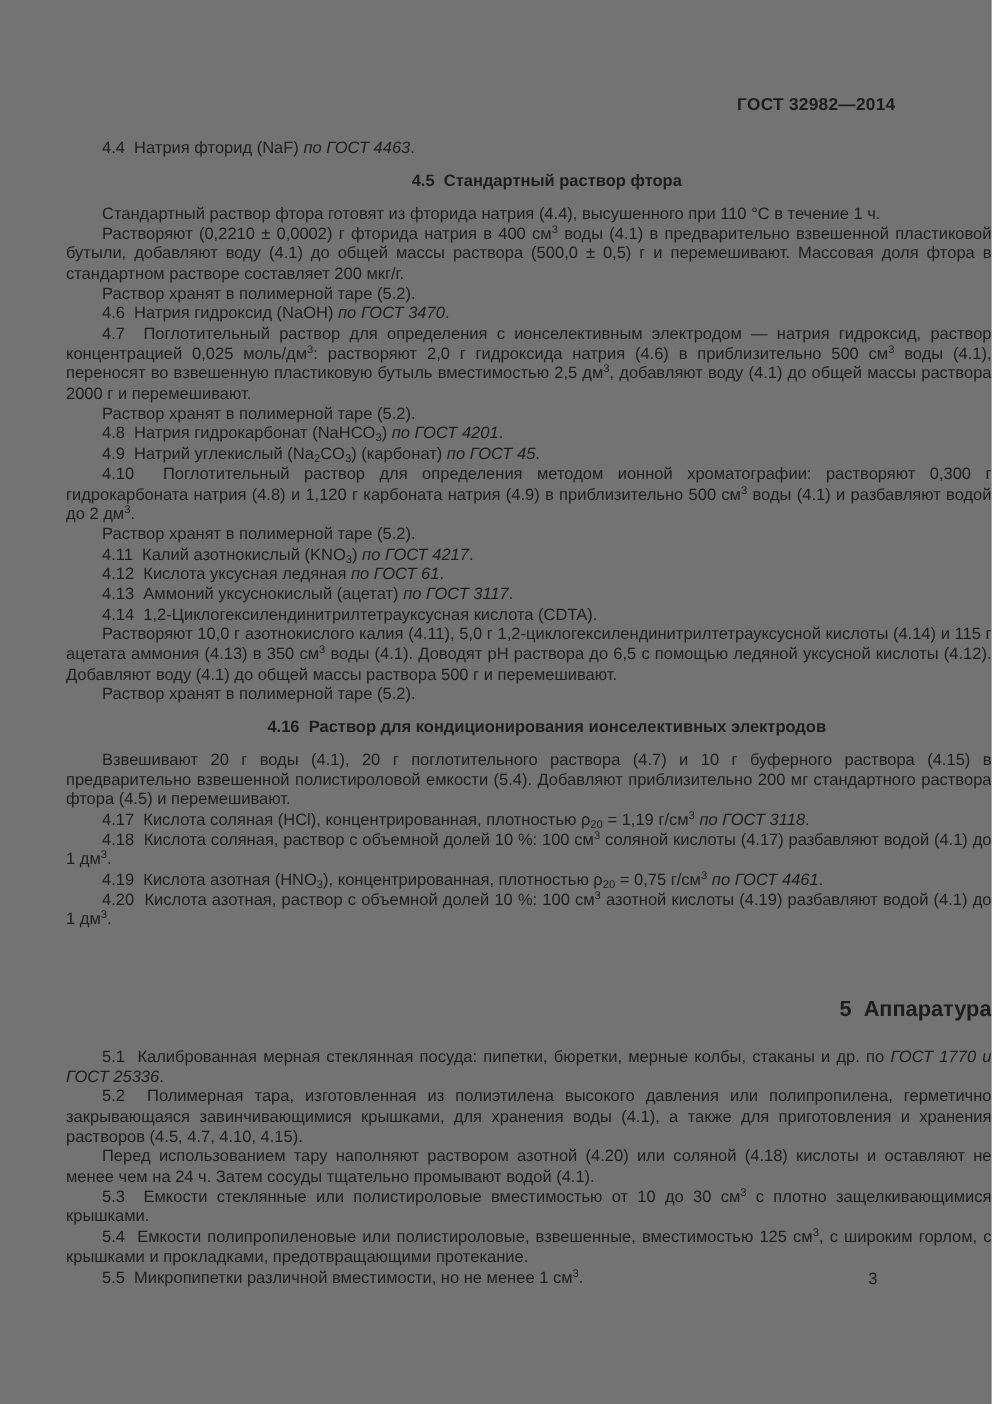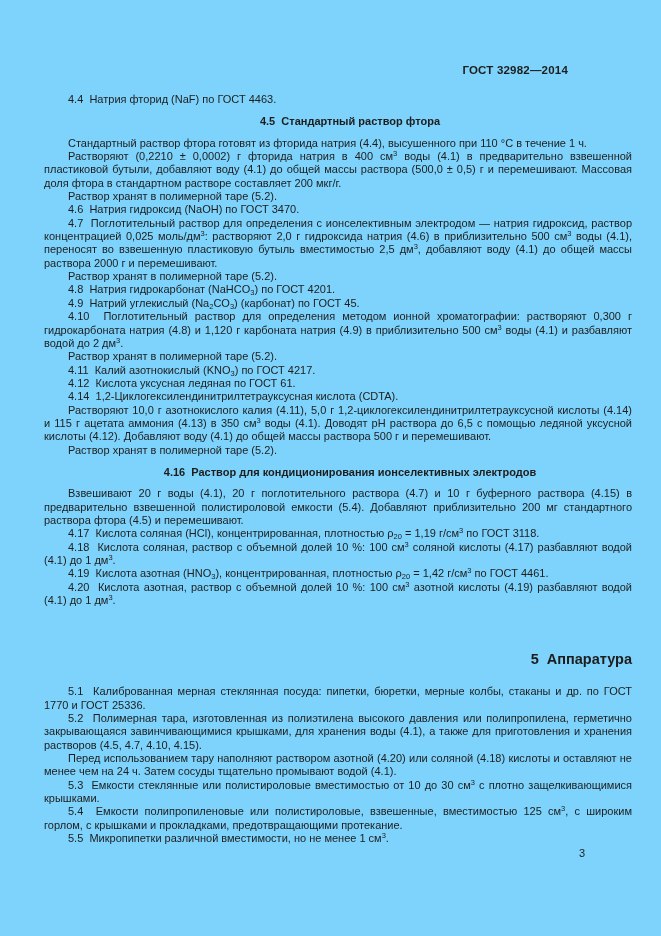--- a/index.html
+++ b/index.html
@@ -5,23 +5,23 @@
   html, body { margin: 0; padding: 0; }
   body {
     width: 661px; height: 936px;
     background: #ffffff;
     font-family: "Liberation Sans", "DejaVu Sans", sans-serif;
   }
   .page {
     position: relative;
     width: 661px; height: 936px;
     box-sizing: border-box;
-    padding: 64px 29px 0 44px;
+    padding: 64px 0 0 44px;
     overflow: hidden;
-    background: #7dd3fc;
+    background: #737373;
     color: #1d1d1d;
   }
   .header {
     font-weight: 700;
     font-size: 11.5px;
     text-align: right;
     margin: 0 64px 17px 0;
     letter-spacing: 0.2px;
   }
   .doc p {
@@ -36,21 +36,21 @@
     margin: 9px 0 8px 0;
     text-align: center;
   }
   .doc p.section {
     font-weight: 700;
     font-size: 14.5px;
     line-height: 17px;
     margin: 44px 0 17px 0;
     text-align: right;
   }
-  .it { }
+  .it { font-style: italic; }
   sup { font-size: 7.5px; line-height: 0; vertical-align: 4px; }
   sub { font-size: 7.5px; line-height: 0; vertical-align: -2px; }
   .page-number {
     position: absolute;
     top: 847px;
     right: 76px;
     font-size: 11px;
   }
 </style>
 </head>
@@ -66,28 +66,29 @@
       <p class="body"><span>Раствор хранят в полимерной таре (5.2).</span></p>
       <p class="body"><span>4.6&nbsp; Натрия гидроксид (NaOH) </span><span class="it">по ГОСТ 3470</span><span>.</span></p>
       <p class="body"><span>4.7&nbsp; Поглотительный раствор для определения с ионселективным электродом — натрия гидроксид, раствор концентрацией 0,025 моль/дм</span><sup>3</sup><span>: растворяют 2,0 г гидроксида натрия (4.6) в приблизительно 500 см</span><sup>3</sup><span> воды (4.1), переносят во взвешенную пластиковую бутыль вместимостью 2,5 дм</span><sup>3</sup><span>, добавляют воду (4.1) до общей массы раствора 2000 г и перемешивают.</span></p>
       <p class="body"><span>Раствор хранят в полимерной таре (5.2).</span></p>
       <p class="body"><span>4.8&nbsp; Натрия гидрокарбонат (NaHCO</span><sub>3</sub><span>) </span><span class="it">по ГОСТ 4201</span><span>.</span></p>
       <p class="body"><span>4.9&nbsp; Натрий углекислый (Na</span><sub>2</sub><span>CO</span><sub>3</sub><span>) (карбонат) </span><span class="it">по ГОСТ 45</span><span>.</span></p>
       <p class="body"><span>4.10&nbsp; Поглотительный раствор для определения методом ионной хроматографии: растворяют 0,300 г гидрокарбоната натрия (4.8) и 1,120 г карбоната натрия (4.9) в приблизительно 500 см</span><sup>3</sup><span> воды (4.1) и разбавляют водой до 2 дм</span><sup>3</sup><span>.</span></p>
       <p class="body"><span>Раствор хранят в полимерной таре (5.2).</span></p>
       <p class="body"><span>4.11&nbsp; Калий азотнокислый (KNO</span><sub>3</sub><span>) </span><span class="it">по ГОСТ 4217</span><span>.</span></p>
       <p class="body"><span>4.12&nbsp; Кислота уксусная ледяная </span><span class="it">по ГОСТ 61</span><span>.</span></p>
+      <p class="body"><span>4.13&nbsp; Аммоний уксуснокислый (ацетат) </span><span class="it">по ГОСТ 3117</span><span>.</span></p>
       <p class="body"><span>4.14&nbsp; 1,2-Циклогексилендинитрилтетрауксусная кислота (CDTA).</span></p>
       <p class="body"><span>Растворяют 10,0 г азотнокислого калия (4.11), 5,0 г 1,2-циклогексилендинитрилтетрауксусной кислоты (4.14) и 115 г ацетата аммония (4.13) в 350 см</span><sup>3</sup><span> воды (4.1). Доводят рН раствора до 6,5 с помощью ледяной уксусной кислоты (4.12). Добавляют воду (4.1) до общей массы раствора 500 г и перемешивают.</span></p>
       <p class="body"><span>Раствор хранят в полимерной таре (5.2).</span></p>
       <p class="subheading"><span>4.16&nbsp; Раствор для кондиционирования ионселективных электродов</span></p>
       <p class="body"><span>Взвешивают 20 г воды (4.1), 20 г поглотительного раствора (4.7) и 10 г буферного раствора (4.15) в предварительно взвешенной полистироловой емкости (5.4). Добавляют приблизительно 200 мг стандартного раствора фтора (4.5) и перемешивают.</span></p>
       <p class="body"><span>4.17&nbsp; Кислота соляная (HCl), концентрированная, плотностью ρ</span><sub>20</sub><span> = 1,19 г/см</span><sup>3</sup><span> </span><span class="it">по ГОСТ 3118</span><span>.</span></p>
       <p class="body"><span>4.18&nbsp; Кислота соляная, раствор с объемной долей 10 %: 100 см</span><sup>3</sup><span> соляной кислоты (4.17) разбавляют водой (4.1) до 1 дм</span><sup>3</sup><span>.</span></p>
-      <p class="body"><span>4.19&nbsp; Кислота азотная (HNO</span><sub>3</sub><span>), концентрированная, плотностью ρ</span><sub>20</sub><span> = 1,42 г/см</span><sup>3</sup><span> </span><span class="it">по ГОСТ 4461</span><span>.</span></p>
+      <p class="body"><span>4.19&nbsp; Кислота азотная (HNO</span><sub>3</sub><span>), концентрированная, плотностью ρ</span><sub>20</sub><span> = 0,75 г/см</span><sup>3</sup><span> </span><span class="it">по ГОСТ 4461</span><span>.</span></p>
       <p class="body"><span>4.20&nbsp; Кислота азотная, раствор с объемной долей 10 %: 100 см</span><sup>3</sup><span> азотной кислоты (4.19) разбавляют водой (4.1) до 1 дм</span><sup>3</sup><span>.</span></p>
       <p class="section"><span>5&nbsp; Аппаратура</span></p>
       <p class="body"><span>5.1&nbsp; Калиброванная мерная стеклянная посуда: пипетки, бюретки, мерные колбы, стаканы и др. по </span><span class="it">ГОСТ 1770 и ГОСТ 25336</span><span>.</span></p>
       <p class="body"><span>5.2&nbsp; Полимерная тара, изготовленная из полиэтилена высокого давления или полипропилена, герметично закрывающаяся завинчивающимися крышками, для хранения воды (4.1), а также для приготовления и хранения растворов (4.5, 4.7, 4.10, 4.15).</span></p>
       <p class="body"><span>Перед использованием тару наполняют раствором азотной (4.20) или соляной (4.18) кислоты и оставляют не менее чем на 24 ч. Затем сосуды тщательно промывают водой (4.1).</span></p>
       <p class="body"><span>5.3&nbsp; Емкости стеклянные или полистироловые вместимостью от 10 до 30 см</span><sup>3</sup><span> с плотно защелкивающимися крышками.</span></p>
       <p class="body"><span>5.4&nbsp; Емкости полипропиленовые или полистироловые, взвешенные, вместимостью 125 см</span><sup>3</sup><span>, с широким горлом, с крышками и прокладками, предотвращающими протекание.</span></p>
       <p class="body"><span>5.5&nbsp; Микропипетки различной вместимости, но не менее 1 см</span><sup>3</sup><span>.</span></p>
     </div>
   <div class="page-number">3</div>

